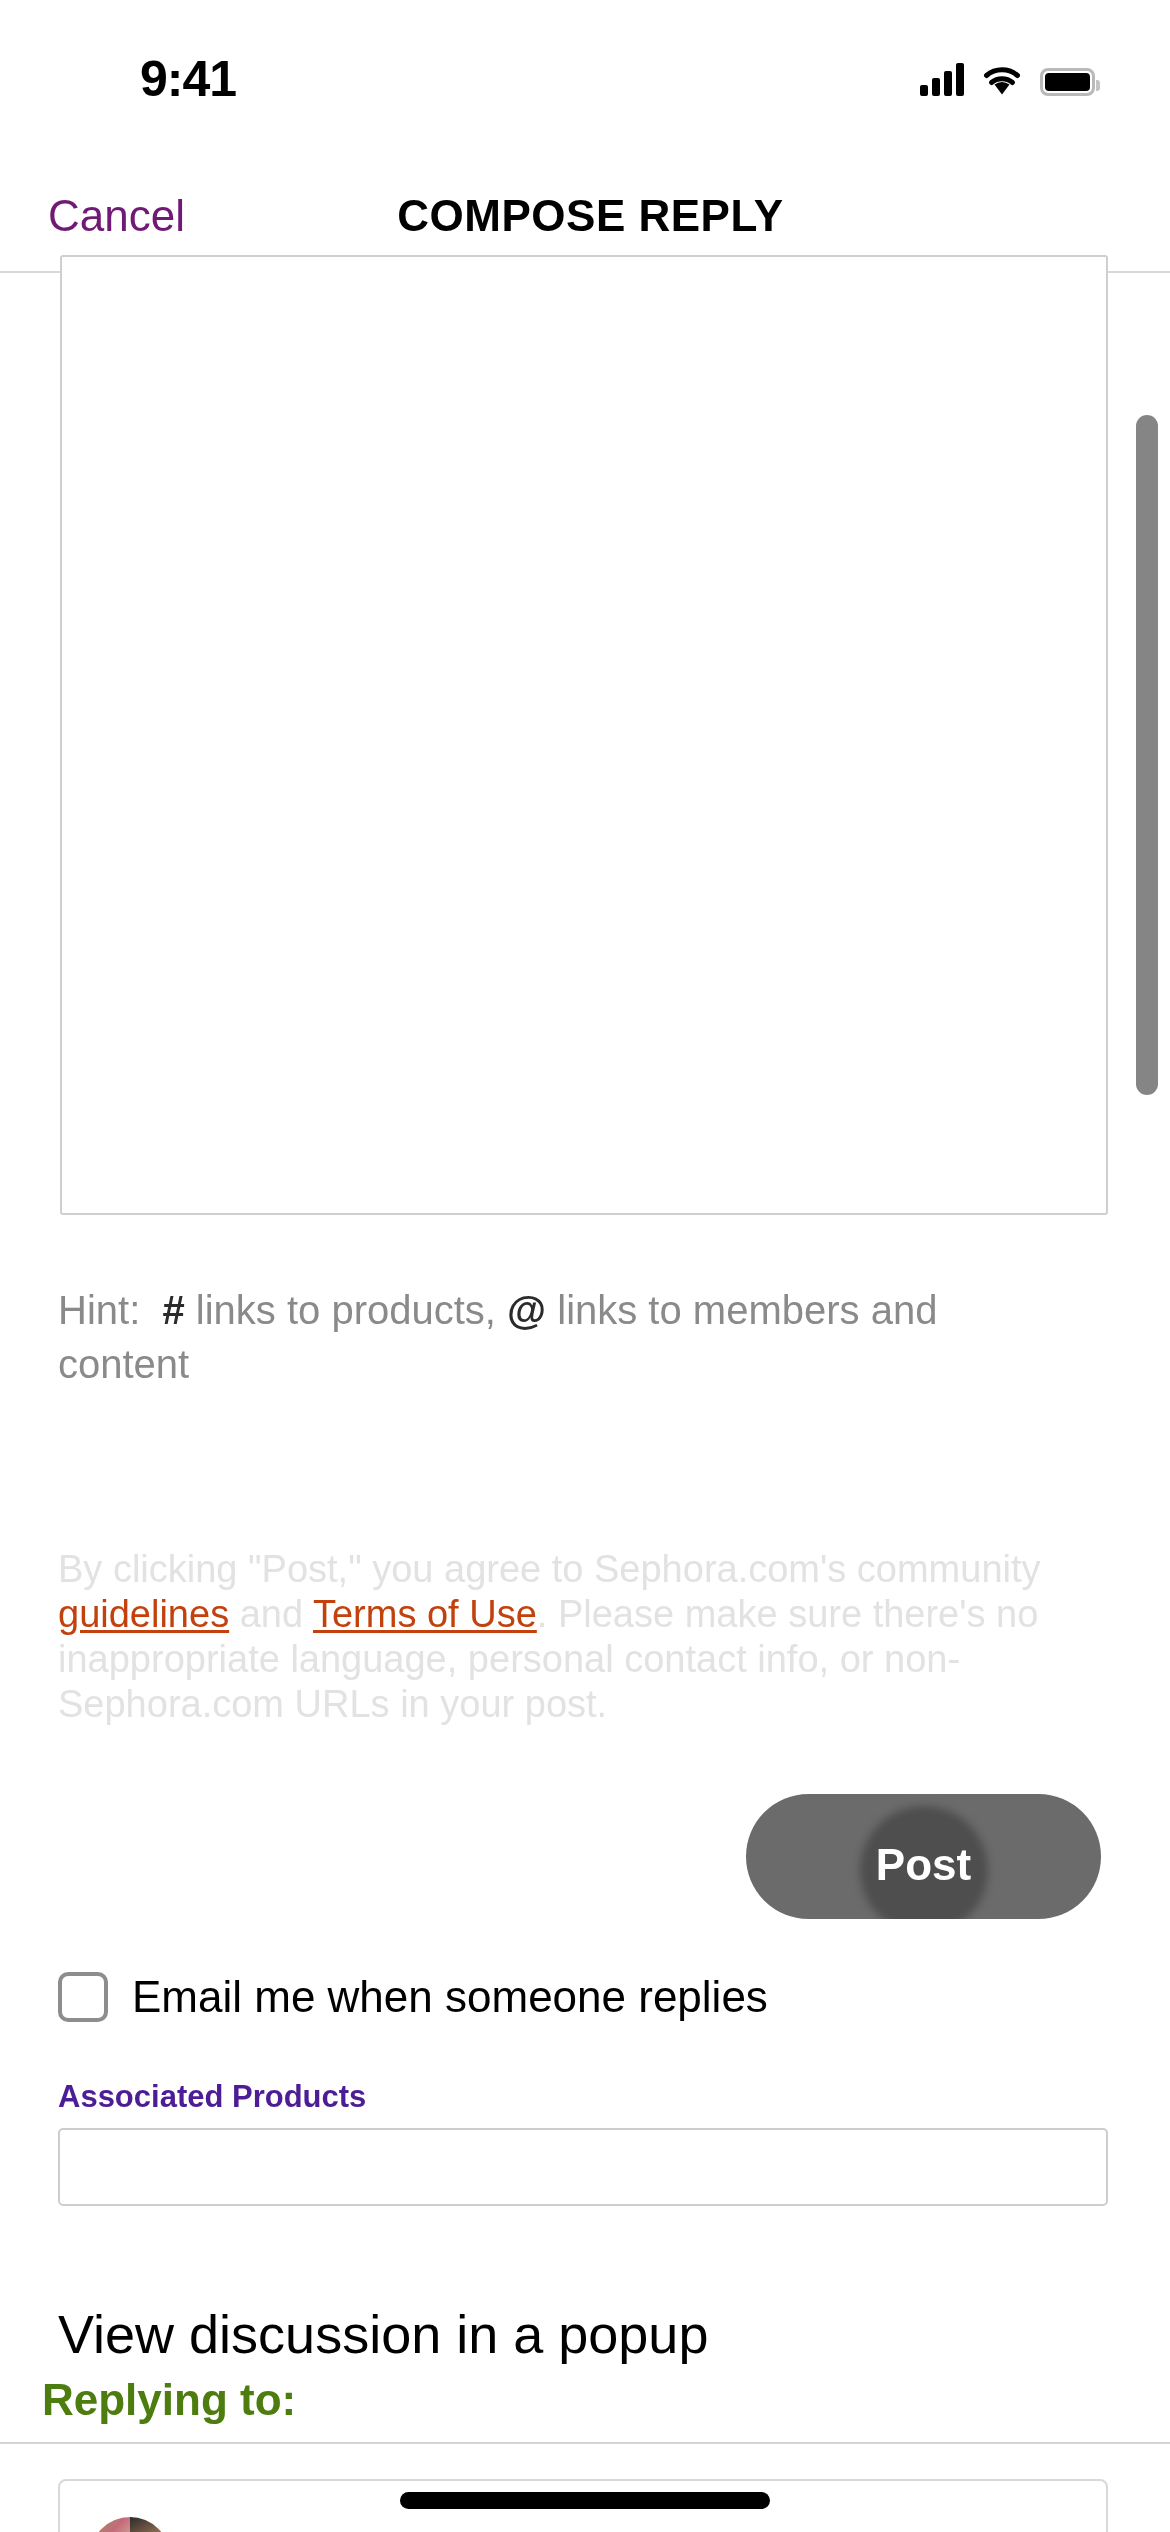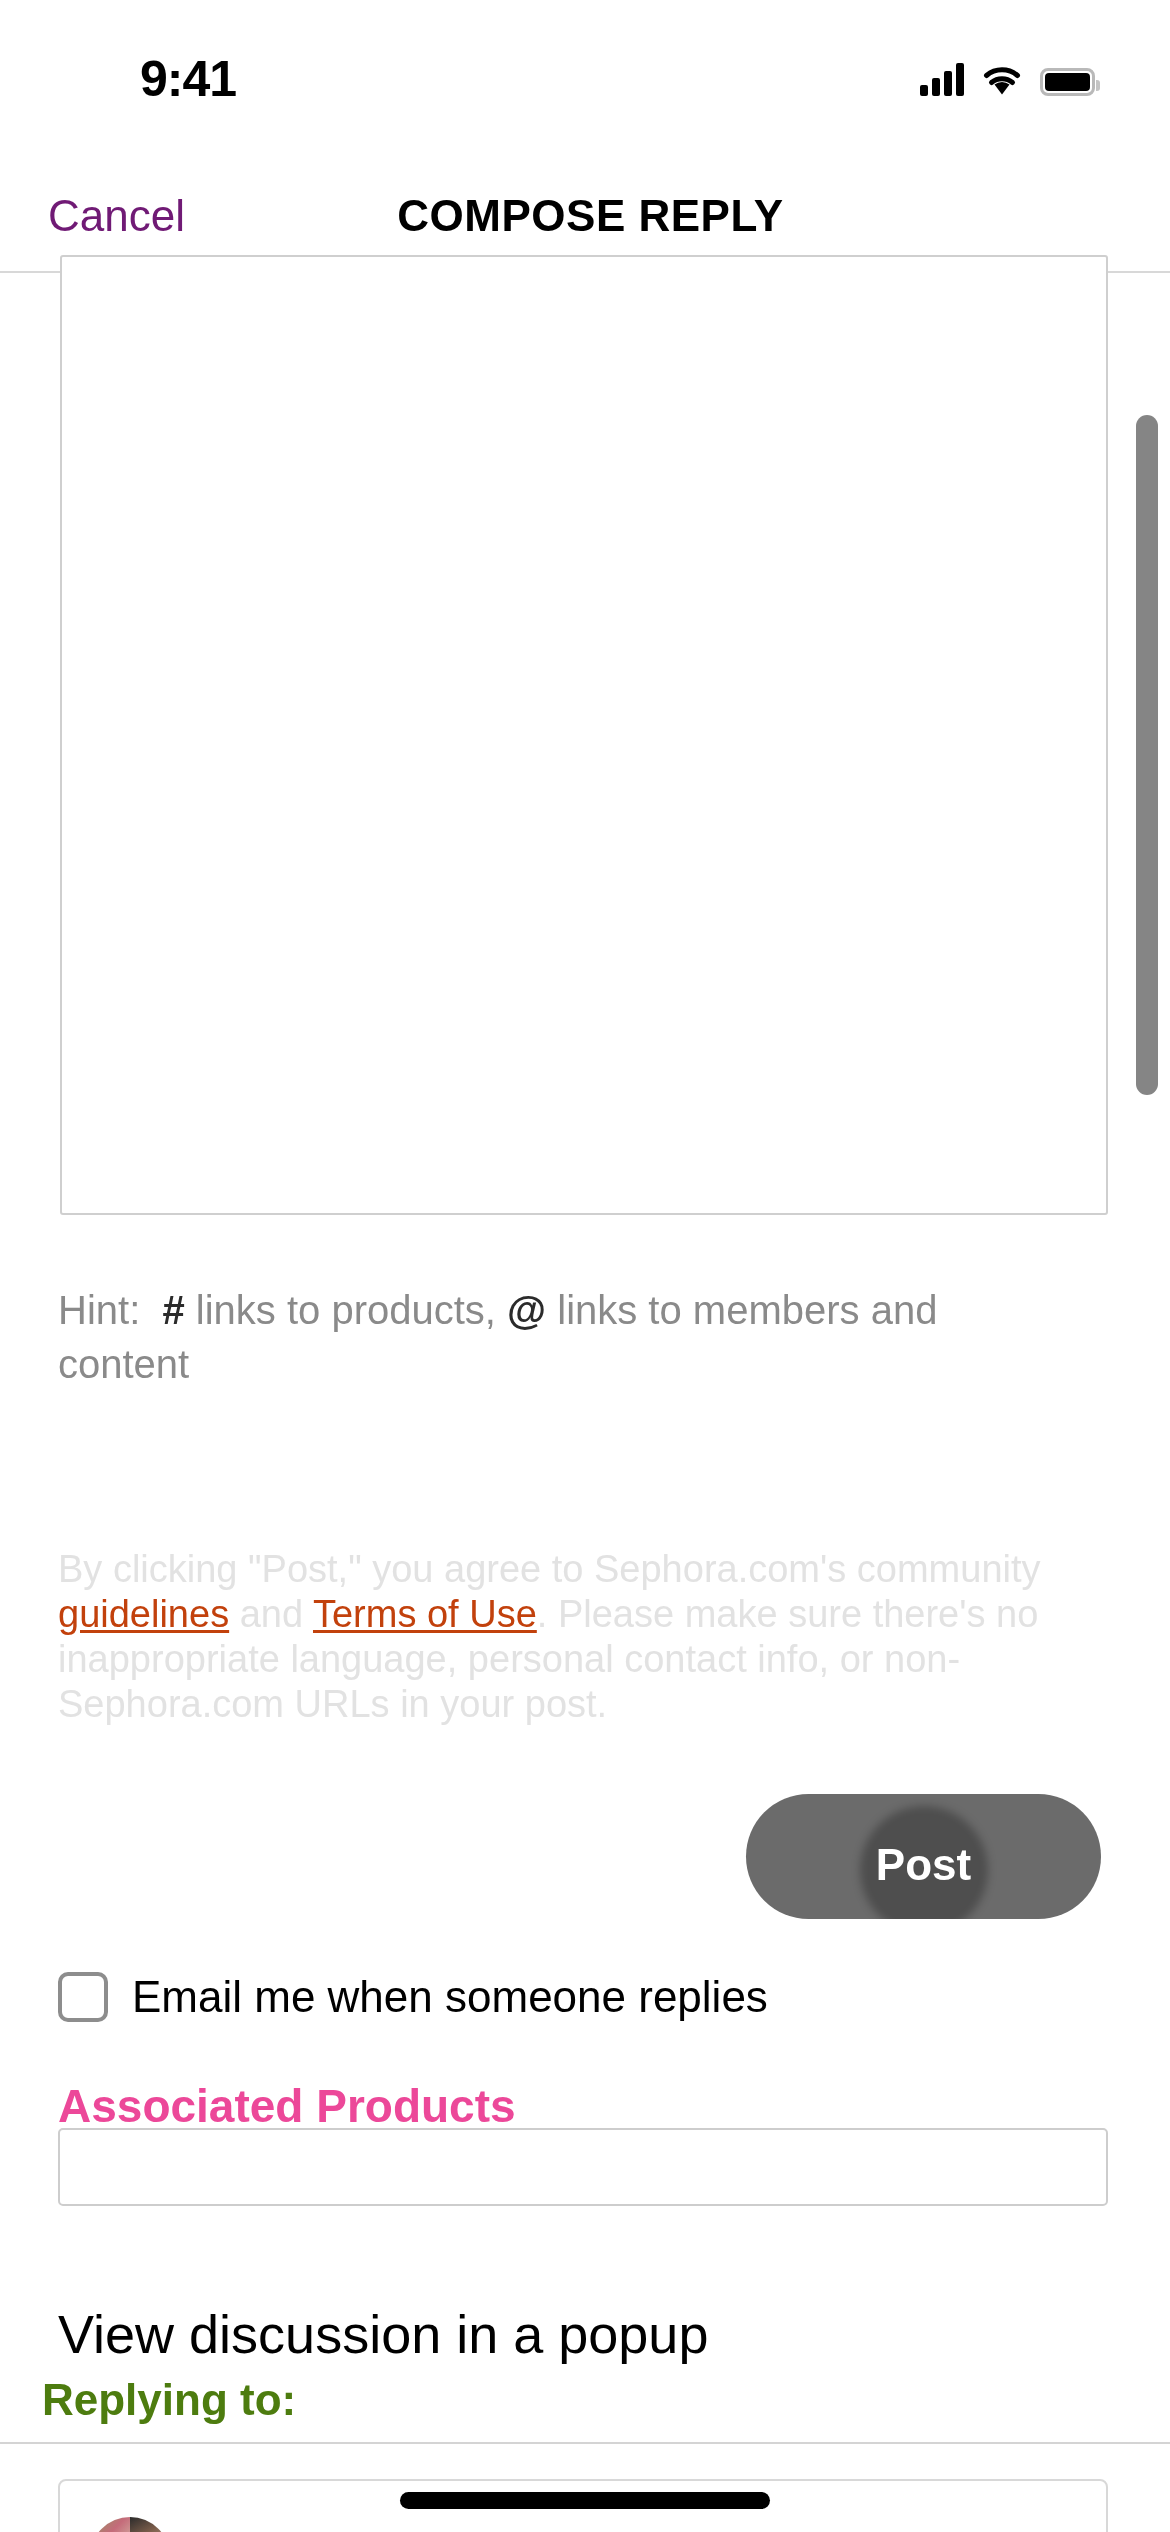--- a/index.html
+++ b/index.html
@@ -186,23 +186,23 @@
     background:#fff;
   }
   .checkbox-label {
     font-size:44px;
     color:#000;
   }
 
   .section-title {
     position:absolute;
     left:58px; top:1804px;
-    font-size:46px;
+    font-size:31px;
     font-weight:bold;
-    color:#ec4899;
+    color:#4c1d95;
   }
 
   .products-input {
     position:absolute;
     left:58px; top:1853px;
     width:1050px;
     height:78px;
     border:2px solid #cdcdcd;
     border-radius:5px;
     background:#fff;

